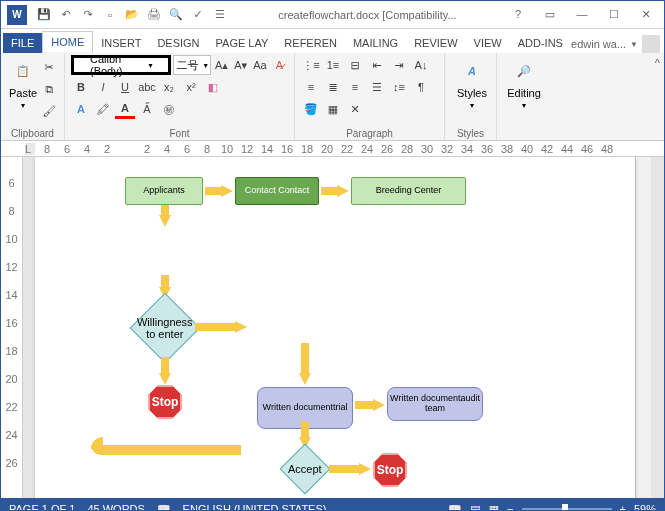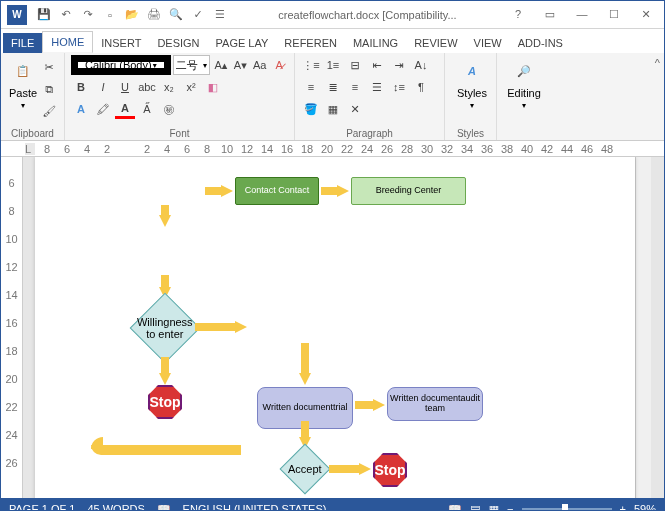--- a/index.html
+++ b/index.html
@@ -16,38 +16,38 @@
 .tab.file{background:#2b579a;color:#fff}
 .tab.active{border:1px solid #ccc;border-bottom:1px solid #f4f4f4;color:#2b579a}
 .user{margin-left:auto;margin-right:4px;color:#666;display:flex;align-items:center;gap:4px}
 .user .avatar{width:18px;height:18px;background:#ddd}
 .ribbon{height:88px;background:#f4f4f4;border-bottom:1px solid #ccc;display:flex}
 .group{border-right:1px solid #ddd;padding:2px 6px;display:flex;flex-direction:column;position:relative}
 .group-label{position:absolute;bottom:1px;left:0;right:0;text-align:center;color:#666;font-size:10px}
 .big-btn{display:flex;flex-direction:column;align-items:center;gap:2px;padding:2px;width:42px}
 .icon-box{width:28px;height:28px;display:flex;align-items:center;justify-content:center}
 .font-row{display:flex;gap:2px;align-items:center;margin-bottom:2px}
-.font-combo{width:110px;height:20px;border:7px solid #000000;background:#fff;padding:0 7px;display:flex;align-items:center;justify-content:space-between}
+.font-combo{width:110px;height:20px;border:3px solid #000000;background:#fff;padding:0 16px;display:flex;align-items:center;justify-content:space-between}
 .size-combo{width:42px;height:20px;border:1px solid #c0c0c0;background:#fff;padding:0 2px;display:flex;align-items:center;justify-content:space-between}
 .btn-sm{width:20px;height:20px;display:flex;align-items:center;justify-content:center;color:#444}
 .para-grid{display:grid;grid-template-columns:repeat(6,20px);grid-auto-rows:20px;gap:2px}
 .ruler{height:16px;background:#fff;border-bottom:1px solid #ccc;display:flex;align-items:center;font-size:8px;color:#777;padding-left:24px;gap:0;position:relative}
 .ruler .rl{width:10px;height:12px;background:#e8e8e8;margin-right:2px}
 .ruler-nums{display:flex}
 .ruler-nums span{width:20px;text-align:center}
 .docarea{height:341px;background:#e6e6e6;position:relative;overflow:hidden;display:flex}
 .vruler{width:22px;background:#fff;border-right:1px solid #ccc;font-size:8px;color:#777;padding-top:20px}
 .vruler div{height:28px;text-align:center}
 .page{background:#fff;margin:0 0 0 12px;width:600px;height:400px;position:relative;box-shadow:0 0 4px rgba(0,0,0,0.2)}
 .node{position:absolute;border:1px solid;display:flex;align-items:center;justify-content:center;text-align:center;font-size:9px;padding:2px;line-height:1.1}
 .rect{border-radius:2px}
 .rounded{border-radius:8px}
 .diamond{transform:rotate(45deg)}
 .diamond span{transform:rotate(-45deg);display:block}
-.stop{width:34px;height:34px;background:#d93434;border:2px solid #701a75;color:#fff;font-weight:bold;font-size:14px;display:flex;align-items:center;justify-content:center;clip-path:polygon(30% 0,70% 0,100% 30%,100% 70%,70% 100%,30% 100%,0 70%,0 30%)}
+.stop{width:34px;height:34px;background:#d93434;border:2px solid #fca5a5;color:#fff;font-weight:bold;font-size:12px;display:flex;align-items:center;justify-content:center;clip-path:polygon(30% 0,70% 0,100% 30%,100% 70%,70% 100%,30% 100%,0 70%,0 30%)}
 .arrow-r{position:absolute;width:0;height:0;border-top:6px solid transparent;border-bottom:6px solid transparent;border-left:12px solid #f7c948}
 .arrow-d{position:absolute;width:0;height:0;border-left:6px solid transparent;border-right:6px solid transparent;border-top:12px solid #f7c948}
 .arrow-stem-h{position:absolute;height:8px;background:#f7c948}
 .arrow-stem-v{position:absolute;width:8px;background:#f7c948}
 .statusbar{height:22px;background:#2b579a;color:#fff;display:flex;align-items:center;padding:0 8px;gap:12px;font-size:10px}
 .statusbar .right{margin-left:auto;display:flex;align-items:center;gap:8px}
 .zoom-track{width:90px;height:3px;background:#7a9cc6;position:relative}
 .zoom-thumb{position:absolute;width:6px;height:10px;background:#fff;top:-4px;left:40px}
 .dd{font-size:8px}
 </style>
@@ -81,20 +81,25 @@
   <div class="tab file">FILE</div>
   <div class="tab active">HOME</div>
   <div class="tab">INSERT</div>
   <div class="tab">DESIGN</div>
   <div class="tab">PAGE LAY</div>
   <div class="tab">REFEREN</div>
   <div class="tab">MAILING</div>
   <div class="tab">REVIEW</div>
   <div class="tab">VIEW</div>
   <div class="tab">ADD-INS</div>
+  <div class="user">
+    <span>edwin wa...</span>
+    <span class="dd">▼</span>
+    <div class="avatar"></div>
+  </div>
 </div>
 
 <div class="ribbon">
   <div class="group" style="width:64px">
     <div style="display:flex">
       <div class="big-btn">
         <div class="icon-box">📋</div>
         <span>Paste</span>
         <span class="dd">▾</span>
       </div>
@@ -237,20 +242,21 @@
       <div>14</div>
       <div>16</div>
       <div>18</div>
       <div>20</div>
       <div>22</div>
       <div>24</div>
       <div>26</div>
     </div>
   <div class="page">
 
+    <div class="node rect" style="left:90px;top:20px;width:78px;height:28px;background:#c6e7b8;border-color:#6aa84f">Applicants</div>
     <div class="arrow-stem-h" style="left:170px;top:30px;width:16px"></div>
     <div class="arrow-r" style="left:186px;top:28px"></div>
     <div class="node rect" style="left:200px;top:20px;width:84px;height:28px;background:#6aa84f;border-color:#38761d;color:#fff">Contact Contact</div>
     <div class="arrow-stem-h" style="left:286px;top:30px;width:16px"></div>
     <div class="arrow-r" style="left:302px;top:28px"></div>
     <div class="node rect" style="left:316px;top:20px;width:115px;height:28px;background:#c6e7b8;border-color:#6aa84f">Breeding Center</div>
 
     <div class="arrow-stem-v" style="left:126px;top:48px;height:10px"></div>
     <div class="arrow-d" style="left:124px;top:58px"></div>
 

